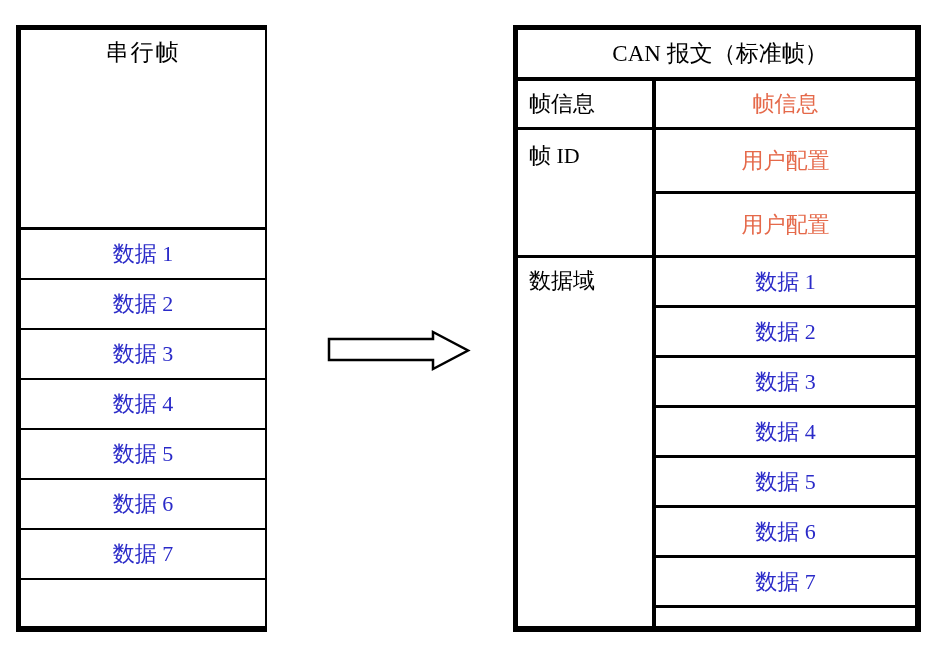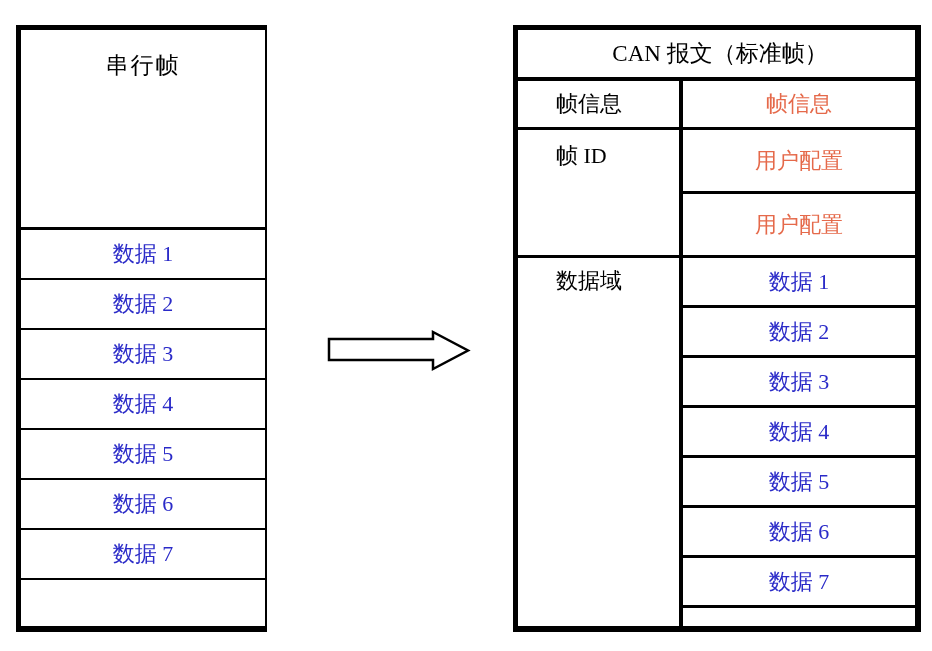--- a/index.html
+++ b/index.html
@@ -25,21 +25,21 @@
     border: 5px solid var(--border);
     border-right-width: 2px;
     border-bottom-width: 6px;
     display: flex; flex-direction: column;
     background: var(--background);
   }
   .lt-title {
     height: 200px;
     border-bottom: 3px solid var(--border);
     display: flex; justify-content: center; align-items: flex-start;
-    padding-top: 20px;
+    padding-top: 7px;
     font-size: 23px; color: #000;
     letter-spacing: 2px;
   }
   .data-row {
     height: 50px;
     border-bottom: 2px solid var(--border);
     display: flex; align-items: center; justify-content: center;
     font-size: 22px; color: var(--data-blue);
   }
   .left-table .data-row:nth-last-of-type(1) { border-bottom-width: 1px; }
@@ -57,21 +57,21 @@
     border-bottom-width: 6px;
     display: flex; flex-direction: column;
     background: var(--background);
   }
   .rt-header {
     height: 51px;
     border-bottom: 4px solid var(--border);
     display: flex; align-items: center; justify-content: center;
     font-size: 23px; color: #000; padding-left: 7px;
   }
-  .rt-section { display: flex; padding-left: 27px; }
+  .rt-section { display: flex; }
   .rt-label-cell {
     width: 138px;
     border-right: 4px solid var(--border);
     padding-left: 11px;
     font-size: 22px; color: #000;
     display: flex;
   }
   .rt-value-col { flex: 1; display: flex; flex-direction: column; }
   .sec-frameinfo { height: 49px; border-bottom: 3px solid var(--border); }
   .sec-frameinfo .rt-label-cell { align-items: center; }

